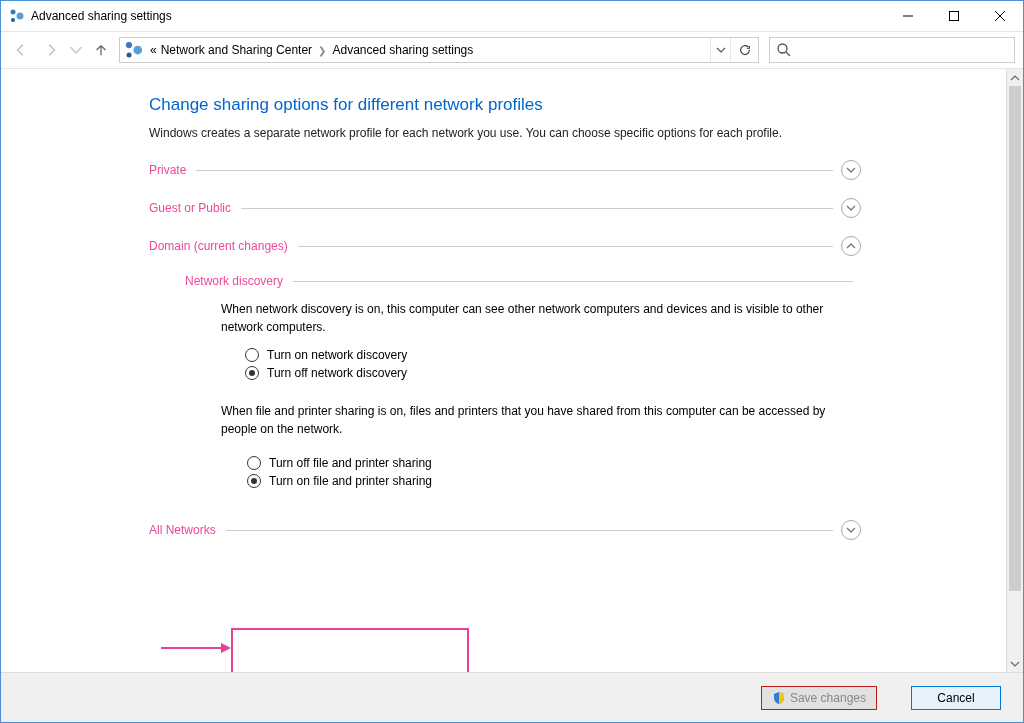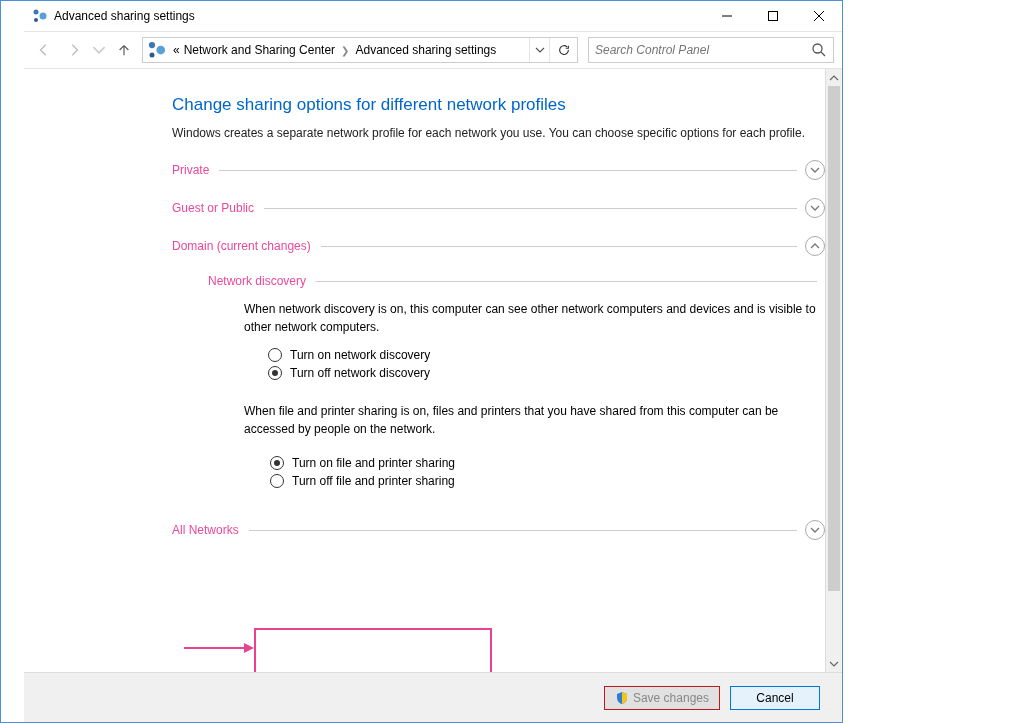--- a/index.html
+++ b/index.html
@@ -1,17 +1,17 @@
 <!DOCTYPE html>
 <html><head>
 <meta charset="utf-8">
 <style>
 * { box-sizing: border-box; margin: 0; padding: 0; }
 body { font-family: "Segoe UI", Tahoma, sans-serif; font-size: 12px; background: #fff; width: 1024px; height: 723px; position: relative; overflow: hidden; }
-.window { width: 843px; height: 723px; border: 1px solid #4a90d9; position: relative; display: flex; flex-direction: column; padding-left: 23px; }
+.window { width: 1024px; height: 723px; border: 1px solid #4a90d9; position: relative; display: flex; flex-direction: column; }
 .titlebar { height: 30px; display: flex; align-items: center; padding-left: 8px; background: #fff; }
 .titlebar .icon { width: 16px; height: 16px; margin-right: 6px; }
 .titlebar .title { font-size: 12px; }
 .winbtns { margin-left: auto; display: flex; }
 .winbtn { width: 46px; height: 30px; display: flex; align-items: center; justify-content: center; }
 .winbtn svg { width: 10px; height: 10px; }
 .toolbar { height: 38px; border-top: 1px solid #e5e5e5; border-bottom: 1px solid #e5e5e5; display: flex; align-items: center; padding: 0 8px; gap: 6px; }
 .navarrow { width: 24px; height: 24px; display: flex; align-items: center; justify-content: center; color: #bbb; }
 .navarrow svg { width: 14px; height: 14px; }
 .navarrow.up { color: #555; }
@@ -46,21 +46,21 @@
 .highlight-box { position: absolute; border: 2px solid #e94293; left: 230px; top: 559px; width: 238px; height: 54px; }
 .arrow-ann { position: absolute; left: 160px; top: 571px; width: 70px; height: 16px; }
 .arrow-ann svg { width: 70px; height: 16px; }
 .scrollbar { width: 17px; background: #f0f0f0; border-left: 1px solid #ddd; display: flex; flex-direction: column; }
 .sb-btn { height: 17px; display: flex; align-items: center; justify-content: center; color: #666; }
 .sb-track { flex: 1; position: relative; }
 .sb-thumb { position: absolute; top: 0; left: 2px; right: 2px; height: 505px; background: #cdcdcd; }
 .footer { height: 50px; border-top: 1px solid #ddd; display: flex; align-items: center; justify-content: flex-end; padding-right: 22px; gap: 10px; background: #f0f0f0; }
 .btn { height: 24px; min-width: 90px; border: 1px solid #b91c1c; background: #e1e1e1; display: flex; align-items: center; justify-content: center; font-size: 12px; padding: 0 10px; gap: 4px; }
 .btn.disabled { color: #888; }
-.btn.default { background: #e5f1fb; border-color: #0078d7; }
+.btn.default { background: #e5f1fb; border-color: #0078d7; margin-left: 24px; }
 .shield { width: 14px; height: 14px; }
 .row-container { max-width: 712px; }
 .radio-group.highlighted{ position:relative; padding:6px 6px; margin-left:92px;}
 </style>
 </head>
 <body>
 
 <div class="window">
   <div class="titlebar">
     <span class="icon">
@@ -133,21 +133,20 @@
           </div>
         <div class="refresh">
             <svg viewBox="0 0 16 16" width="14" height="14">
               <path d="M13 8a5 5 0 1 1-1.5-3.5M13 3v3h-3" fill="none" stroke="currentColor" stroke-width="1.3"></path>
             </svg>
           </div>
       </div>
     </div>
 
     <div class="searchbox">
-      <input placeholder="Search Control Panel" style="">
       <span class="sicon"><svg viewBox="0 0 16 16">
             <circle cx="6.5" cy="6.5" r="4.5" fill="none" stroke="#555" stroke-width="1.3"></circle>
             <line x1="10" y1="10" x2="14" y2="14" stroke="#555" stroke-width="1.3"></line>
           </svg></span>
     </div>
   </div>
 
   <div class="content-wrap">
     <div class="content">
       <div class="row-container">
@@ -196,26 +195,26 @@
           </div>
           <div class="radio-item">
             <span class="radio on"></span>
             <span>Turn off network discovery</span>
           </div>
         </div>
 
         <div class="body-text">When file and printer sharing is on, files and printers that you have shared from this computer can be accessed by people on the network.</div>
         <div class="radio-group highlighted">
           <div class="radio-item">
+            <span class="radio"></span>
+            <span>Turn off file and printer sharing</span>
+          </div>
+          <div class="radio-item">
             <span class="radio on"></span>
             <span>Turn on file and printer sharing</span>
-          </div>
-          <div class="radio-item">
-            <span class="radio"></span>
-            <span>Turn off file and printer sharing</span>
           </div>
         </div>
 
         <div class="section-row">
           <span class="section-label">All Networks</span>
           <div class="section-line"></div>
           <div class="chev-btn">
               <svg viewBox="0 0 10 10">
                 <path d="M1 3 L5 7 L9 3" fill="none" stroke="currentColor" stroke-width="1.3"></path>
               </svg>

